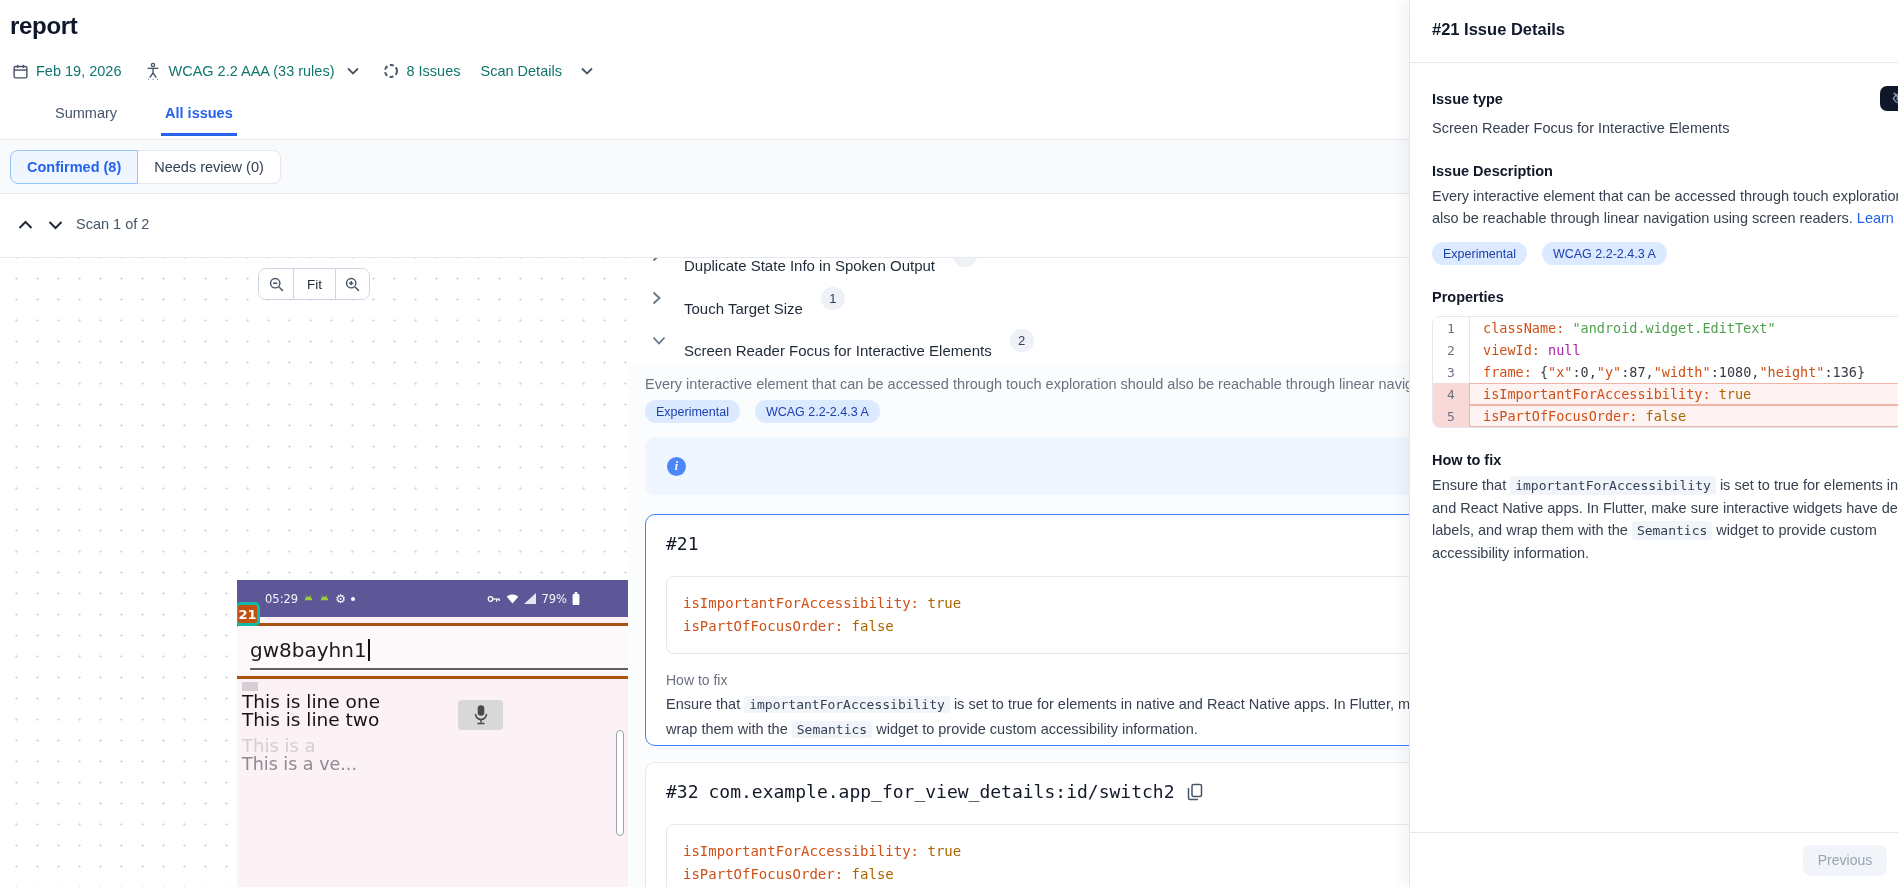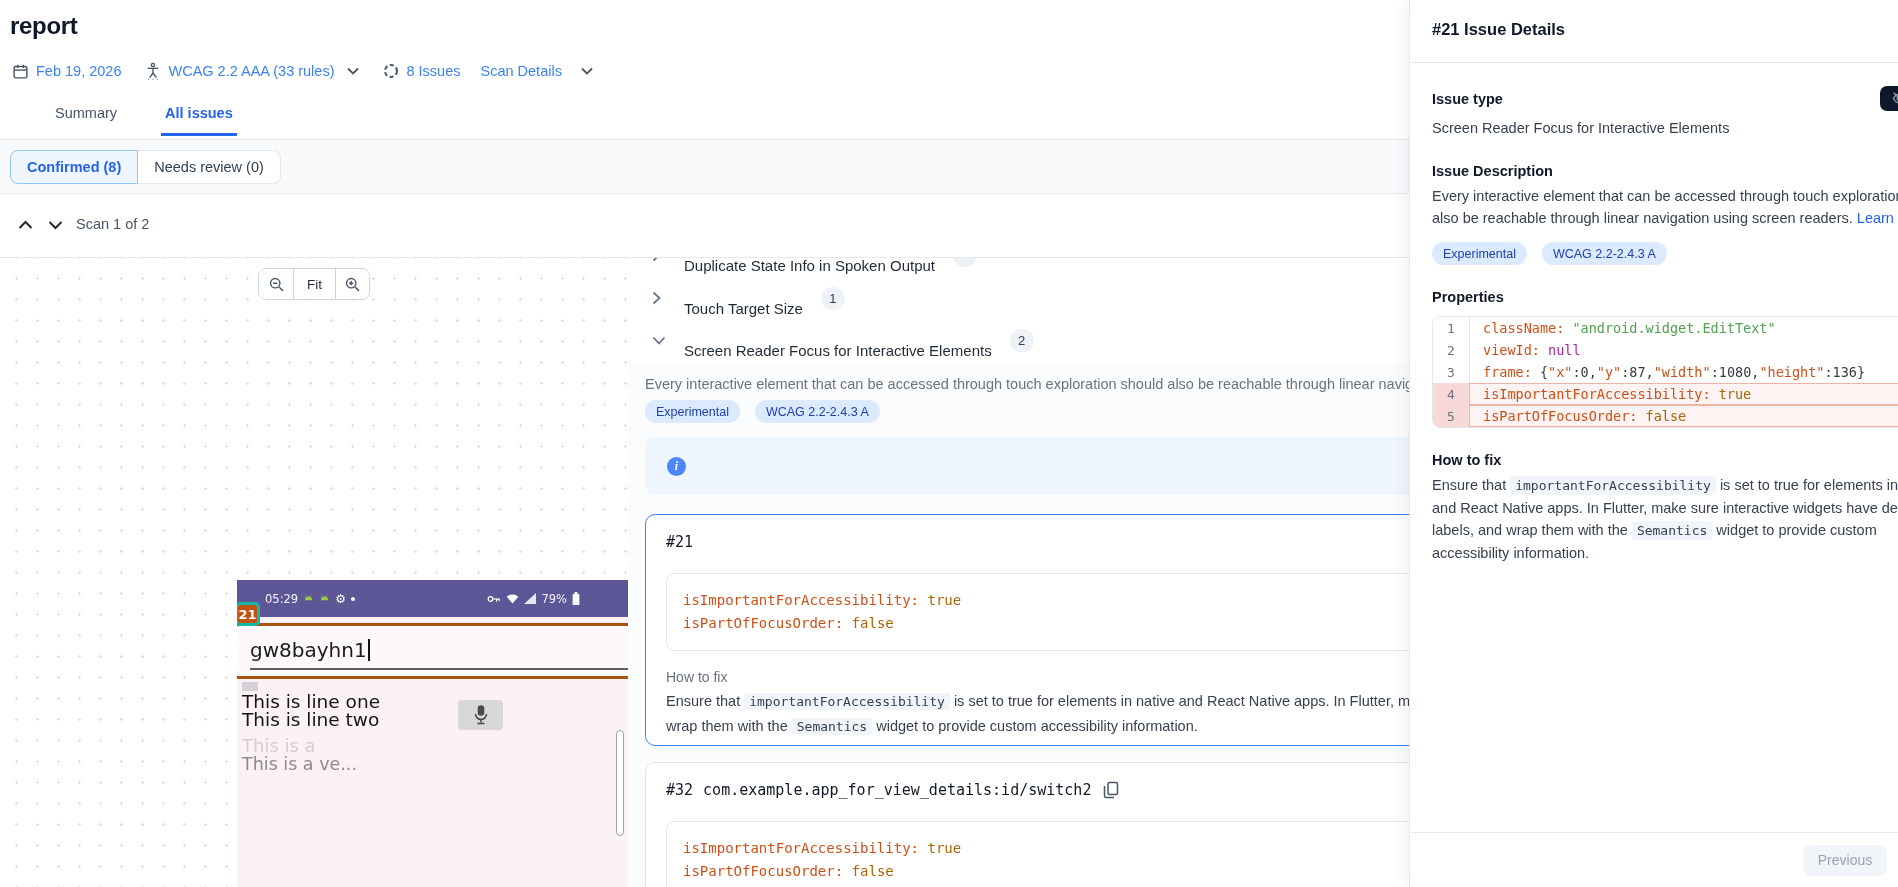--- a/index.html
+++ b/index.html
@@ -3,21 +3,21 @@
 <meta charset="utf-8">
 <style>
   * { margin:0; padding:0; box-sizing:border-box; }
   html,body { background:#fff; }
   body { font-family:"Liberation Sans", sans-serif; color:#1e293b; }
   #stage { position:relative; width:1898px; height:887px; overflow:hidden; background:#fff; }
 
   
   .hdr { position:absolute; left:0; top:0; width:1898px; height:140px; background:#fff; }
   .hdr-title { position:absolute; left:10px; top:12px; font-size:24px; font-weight:700; color:#0f172a; letter-spacing:-0.3px; }
-  .meta-row { position:absolute; left:12px; top:62px; display:flex; align-items:center; font-size:14.5px; color:#3b82f6; }
+  .meta-row { position:absolute; left:12px; top:62px; display:flex; align-items:center; font-size:14.5px; color:#0f766e; }
   .meta-item { display:flex; align-items:center; gap:7px; }
   .meta-gap { width:24px; }
   .chev-sm { margin-left:6px; display:inline-flex; }
   .tabs { position:absolute; left:12px; top:101px; display:flex; gap:40px; font-size:14.5px;margin-left:39px; }
   .tab { padding:4px 4px 12px 4px; color:#475569; cursor:pointer; }
   .tab.active { color:#2563eb; font-weight:600; border-bottom:3px solid #2563eb; }
   .hdr-border { position:absolute; left:0; top:139px; width:1898px; height:1px; background:#e5e9ee; }
 
   
   .filterbar { position:absolute; left:0; top:140px; width:1898px; height:54px; background:#f8fafc; border-bottom:1px solid #e5e9ee; }
@@ -73,21 +73,21 @@
   .pill-row { position:absolute; left:17px; top:38px; display:flex; gap:15px; }
   .pill { height:23px; padding:0 11px; border-radius:12px; background:#dbeafe; color:#1e40af; font-size:12.5px; display:flex; align-items:center; }
   .banner { position:absolute; left:17px; top:75px; width:1160px; height:58px; background:#eff6ff; border-radius:10px; display:flex; align-items:center; }
   .info-ic { margin-left:22px; width:19px; height:19px; border-radius:50%; background:#4f86f7; color:#fff; font-size:12px; font-weight:700; display:flex; align-items:center; justify-content:center; font-family:"Liberation Serif",serif; font-style:italic; }
   .banner-text { margin-left:13px; font-size:14.5px; font-weight:600; color:#1d4ed8; }
 
   .card { position:absolute; left:17px; width:1230px; background:#fff; border:1.5px solid #e5e7eb; border-radius:10px; padding:18px 20px; }
   .card.selected { border-color:#3b82f6; }
   .card21 { top:152px; height:232px; }
   .card32 { top:400px; height:240px; }
-  .card-title { font-family:"DejaVu Sans Mono",monospace; font-size:15px; color:#111827; display:flex; align-items:center; gap:10px; }
+  .card-title { font-family:"DejaVu Sans Mono",monospace; font-size:18px; color:#111827; display:flex; align-items:center; gap:10px; }
   .copy-btn { display:inline-flex; cursor:pointer; margin-left:2px; }
   .codeblock { margin-top:22px; border:1px solid #e5e7eb; border-radius:8px; padding:15px 16px; background:#fff; }
   .code-line { font-family:"DejaVu Sans Mono",monospace; font-size:14px; line-height:23px; white-space:pre; }
   .card-howto-label { margin-top:18px; font-size:14px; color:#6b7280; }
   .card-howto-line { margin-top:8px; font-size:14.5px; color:#374151; white-space:nowrap; overflow:hidden; line-height:17px; }
   .chip { font-family:"DejaVu Sans Mono",monospace; font-size:13px; background:#f1f5f9; border-radius:4px; padding:2px 5px; color:#334155; }
 
   .tok-key { color:#cf5016; } .tok-str { color:#50a14f; } .tok-nul { color:#a626a4; }
   .tok-lit { color:#ab6400; } .tok-pln { color:#383a42; }
 

